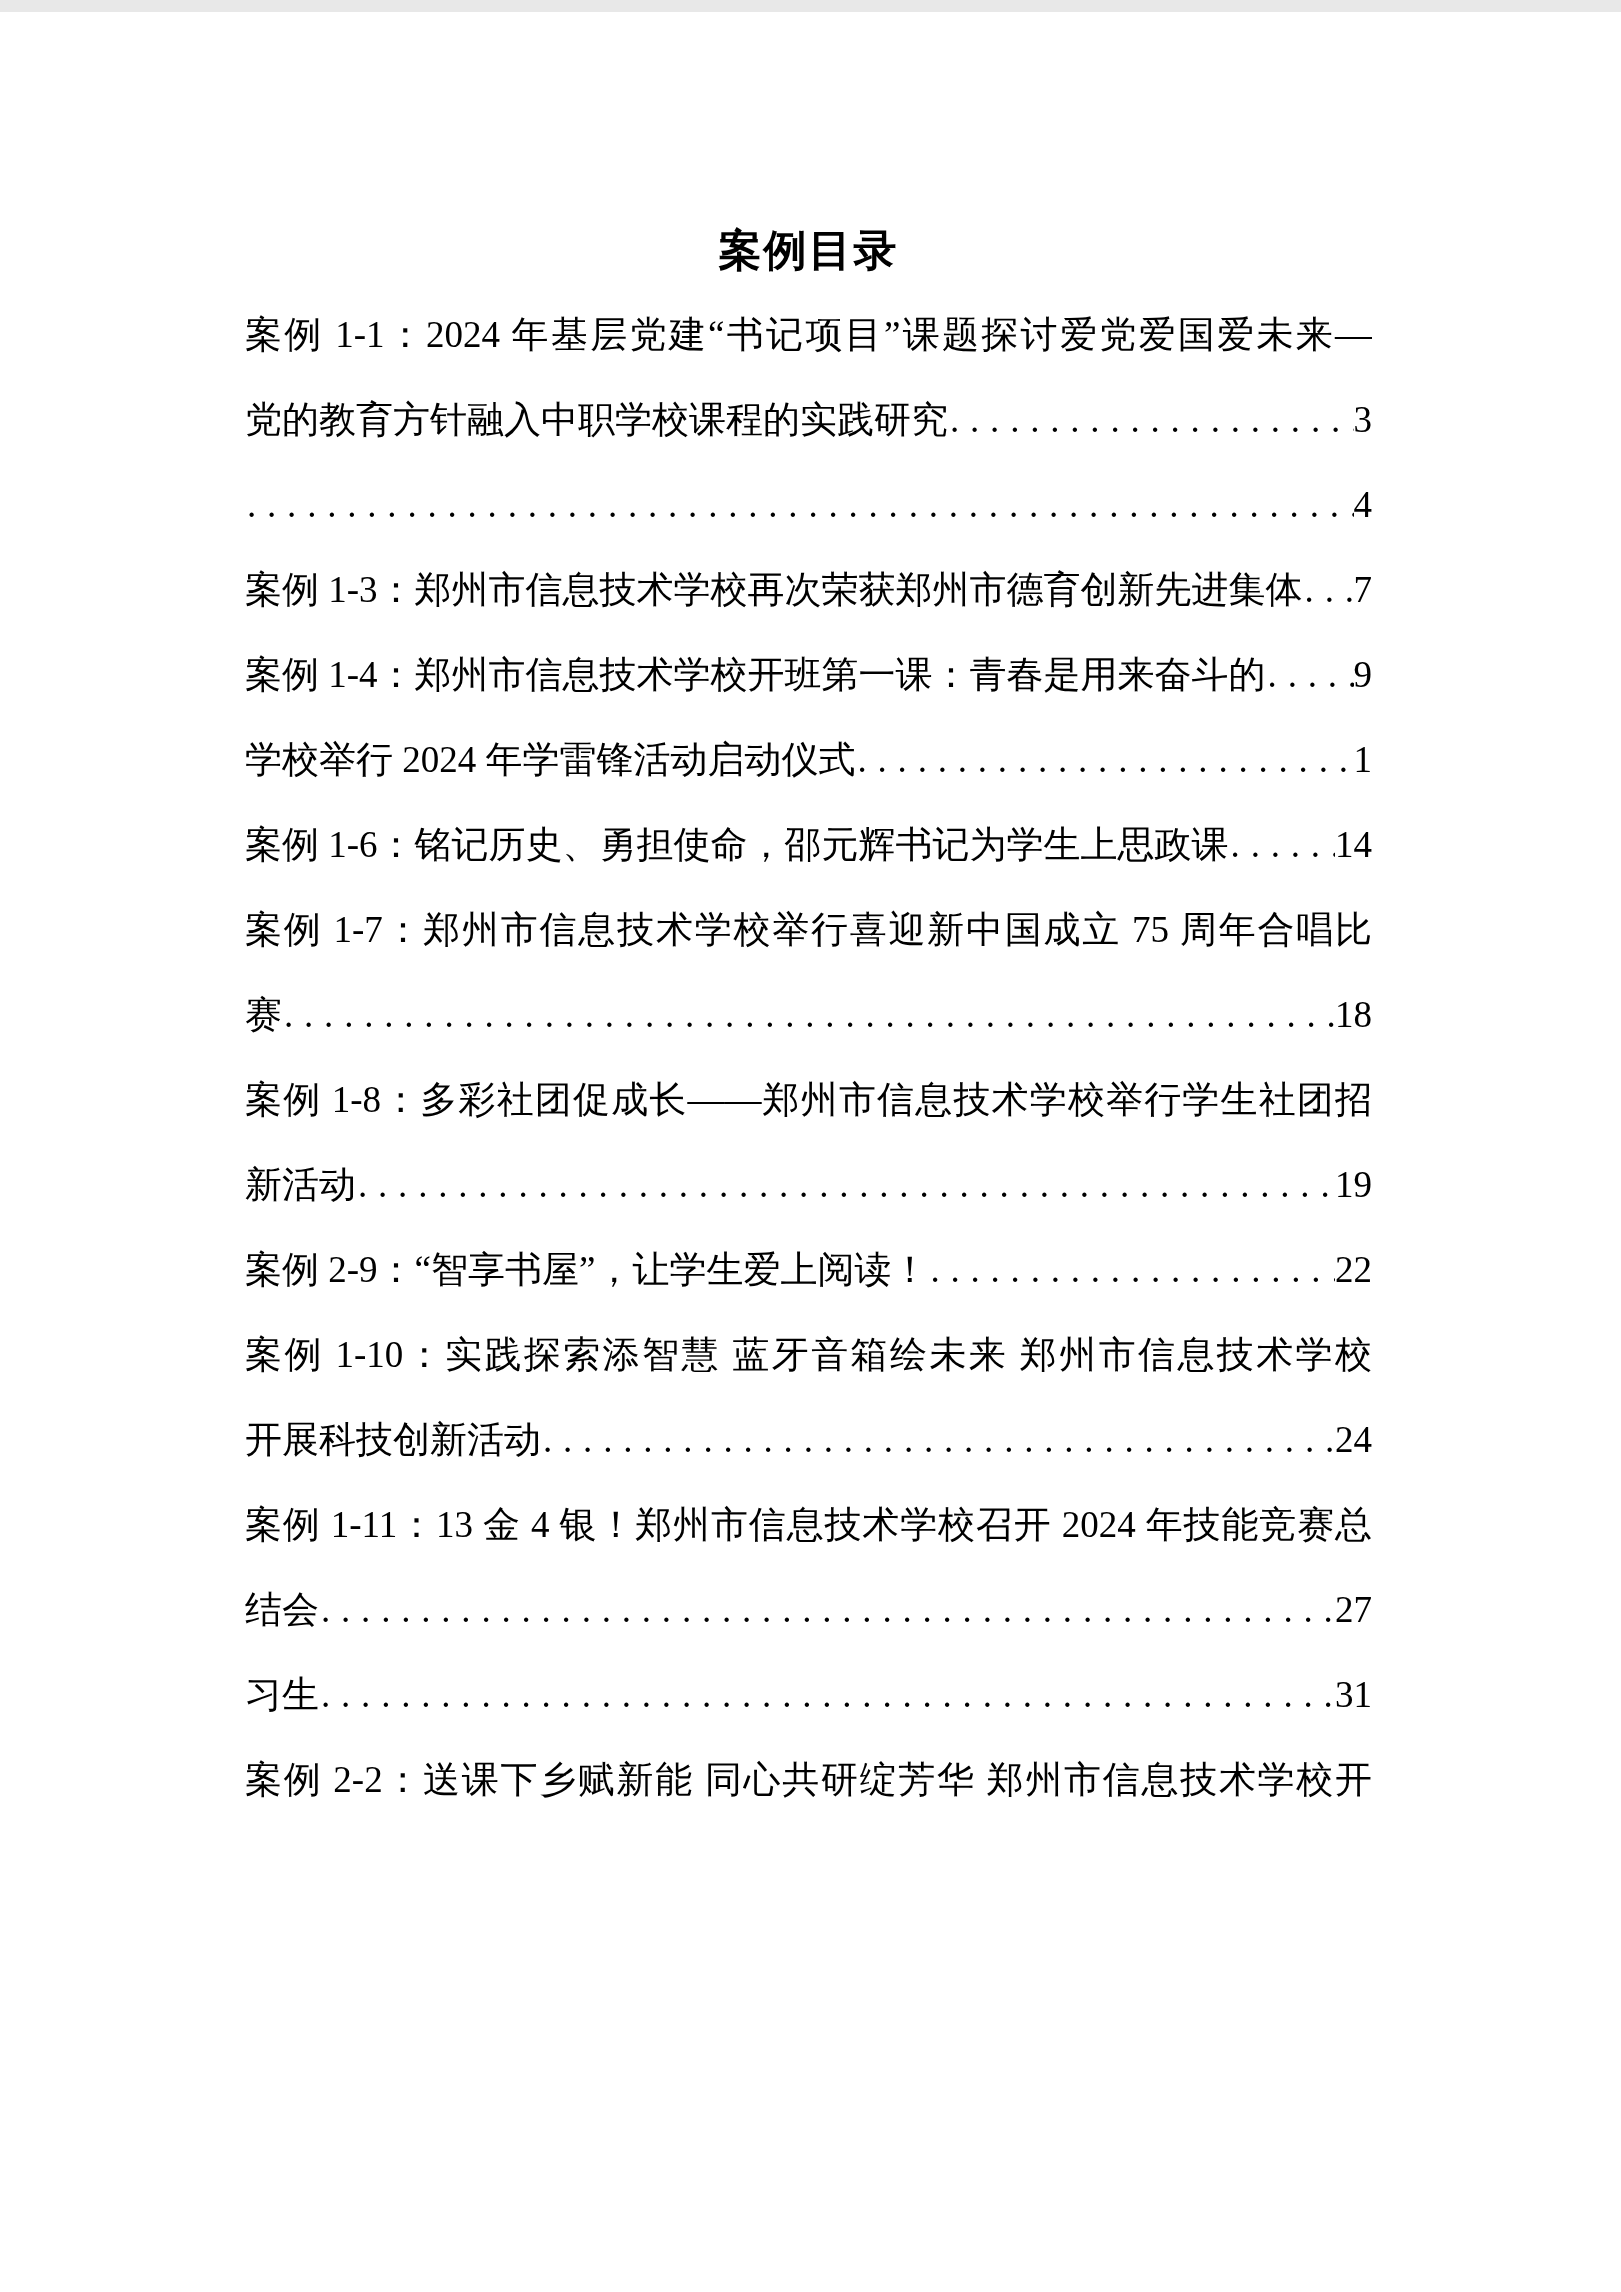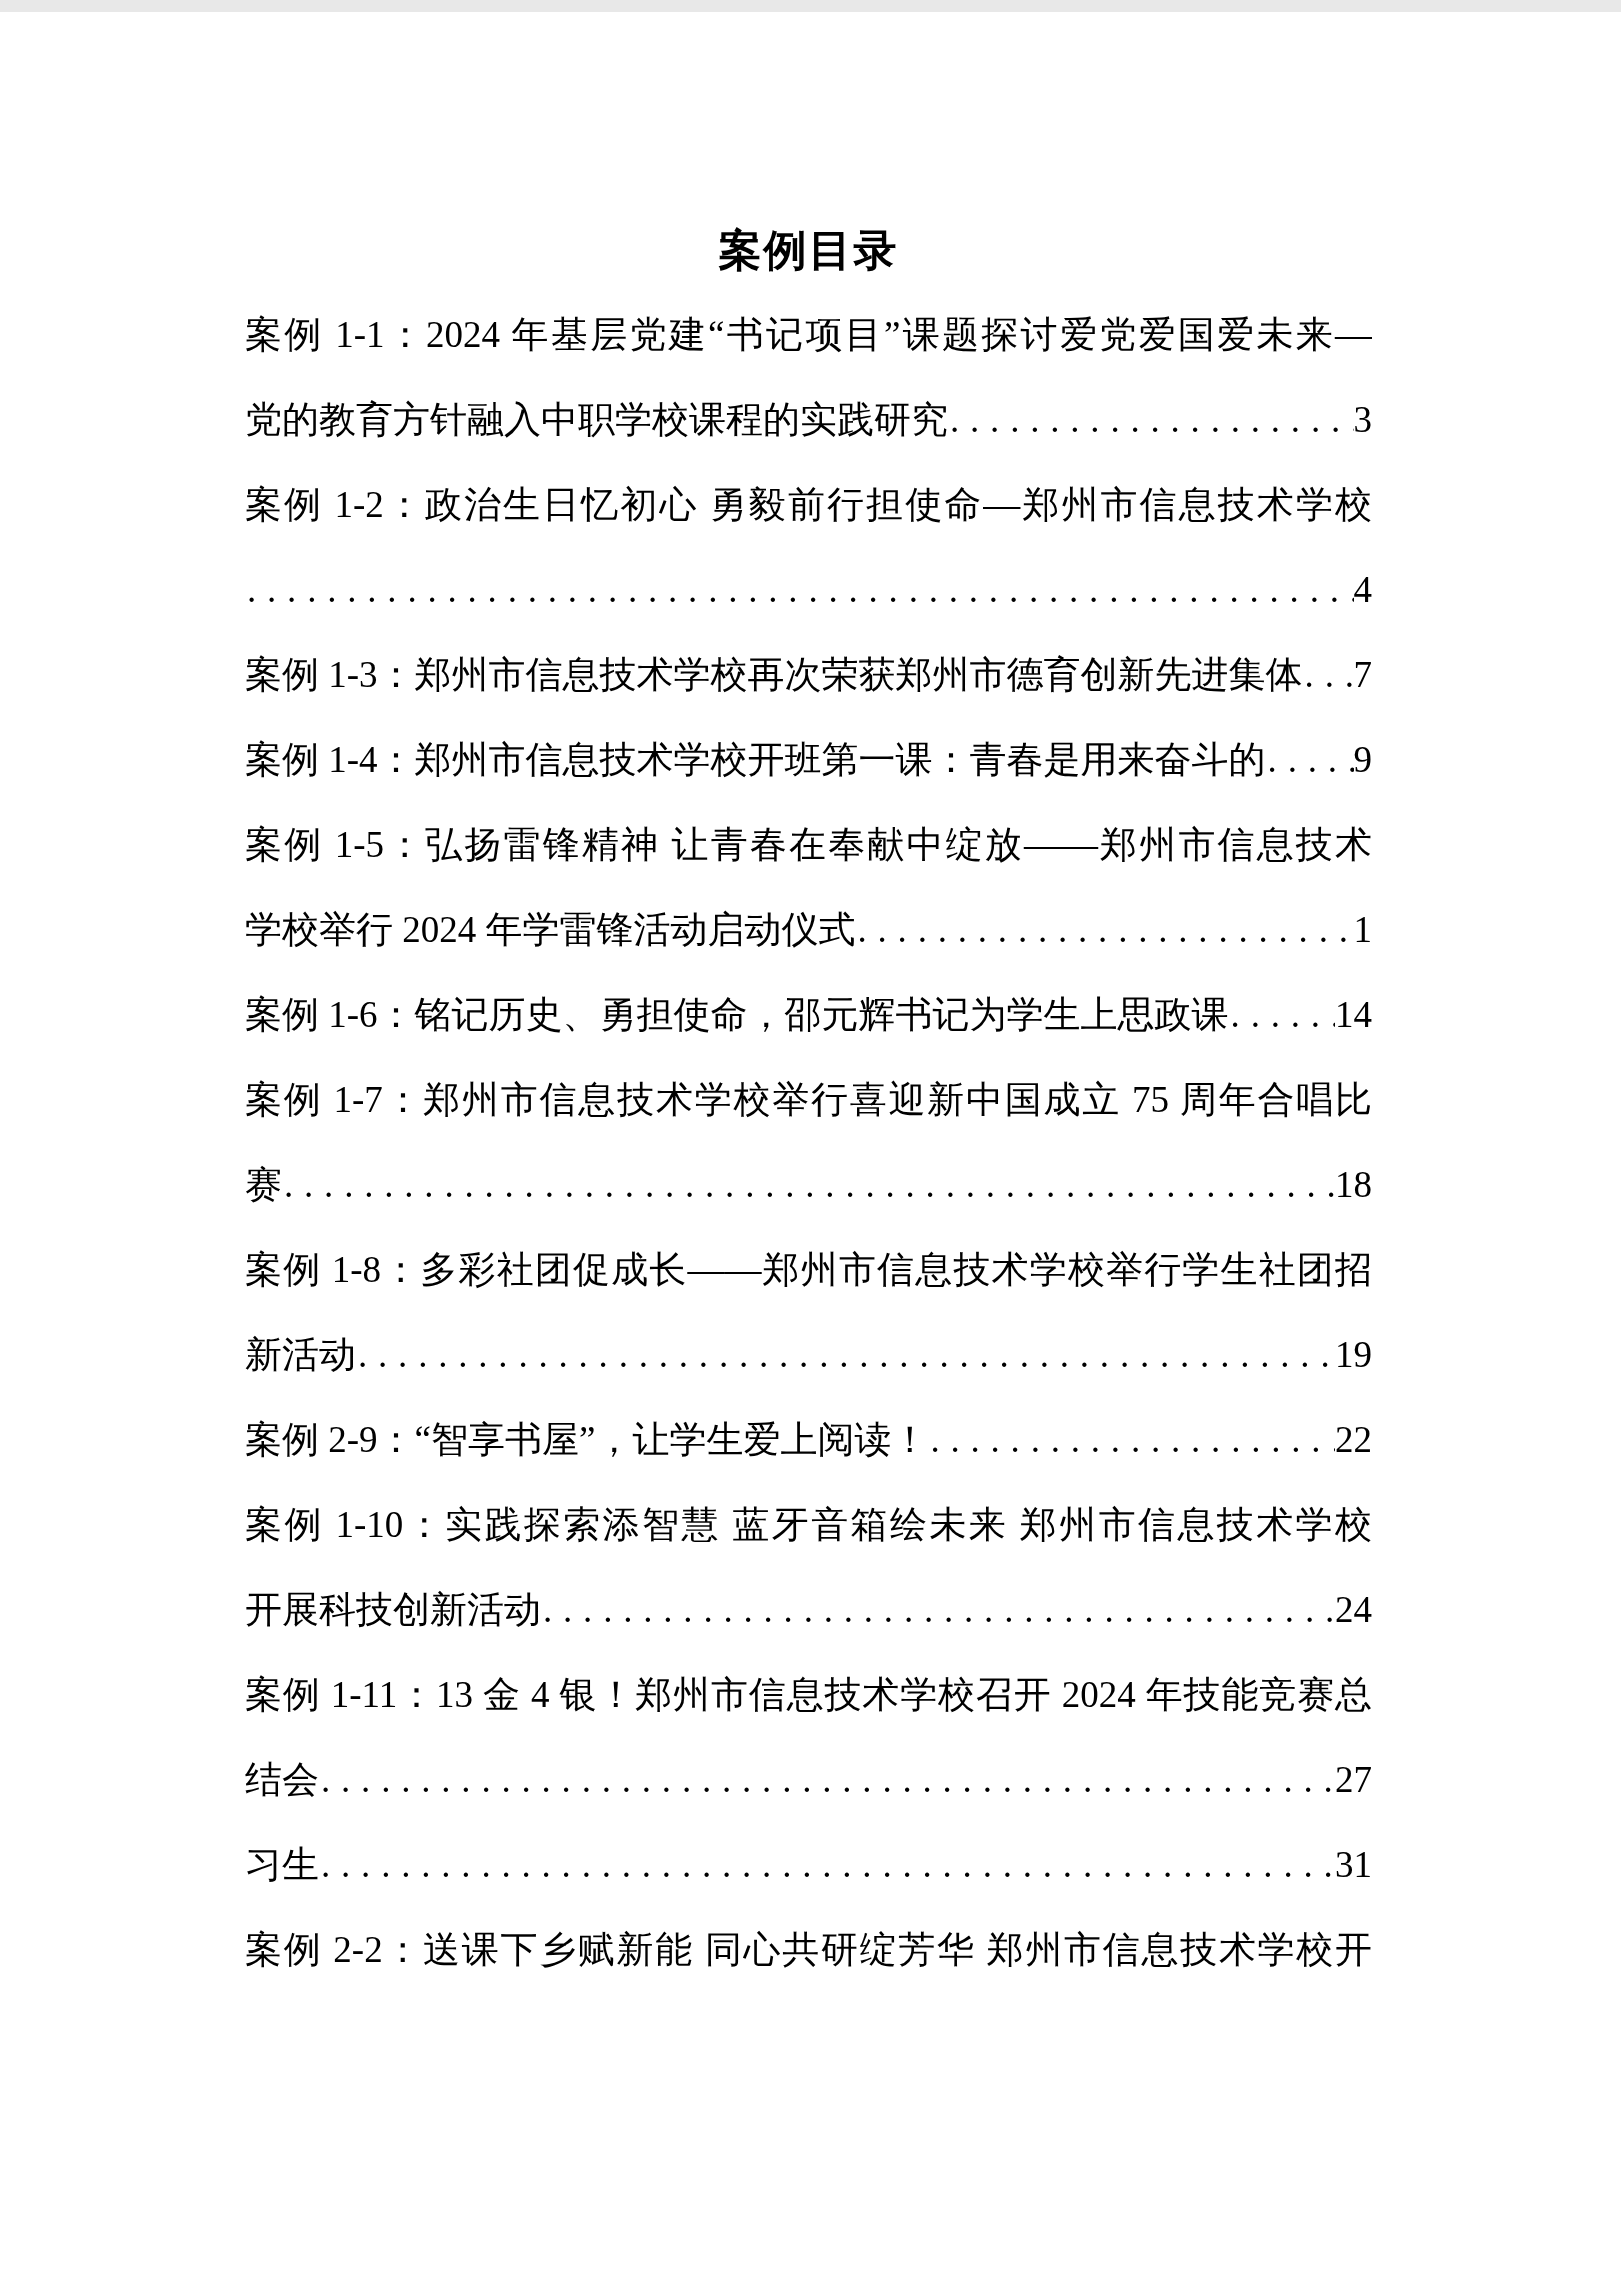--- a/index.html
+++ b/index.html
@@ -65,36 +65,34 @@
 <div class="page">
   <div class="content">
     <h1 class="title">案例目录</h1>
     <div id="toc-list">
         <div class="toc-line justify">案例 1-1：2024 年基层党建“书记项目”课题探讨爱党爱国爱未来—</div>
         <div class="toc-line leader">
           <span class="txt">党的教育方针融入中职学校课程的实践研究</span>
           <span class="dots">..........................................................................................</span>
           <span class="pg">3</span>
         </div>
-        <div class="toc-line justify">案例 1-2：政治生日忆初心 勇毅前行担使命—郑州市信息技术学校</div>
         <div class="toc-line leader">
           <span class="dots">..........................................................................................</span>
           <span class="pg">4</span>
         </div>
         <div class="toc-line leader">
           <span class="txt">案例 1-3：郑州市信息技术学校再次荣获郑州市德育创新先进集体</span>
           <span class="dots">..........................................................................................</span>
           <span class="pg">7</span>
         </div>
         <div class="toc-line leader">
           <span class="txt">案例 1-4：郑州市信息技术学校开班第一课：青春是用来奋斗的</span>
           <span class="dots">..........................................................................................</span>
           <span class="pg">9</span>
         </div>
-        <div class="toc-line justify">案例 1-5：弘扬雷锋精神 让青春在奉献中绽放——郑州市信息技术</div>
         <div class="toc-line leader">
           <span class="txt">学校举行 2024 年学雷锋活动启动仪式</span>
           <span class="dots">..........................................................................................</span>
           <span class="pg">1</span>
         </div>
         <div class="toc-line leader">
           <span class="txt">案例 1-6：铭记历史、勇担使命，邵元辉书记为学生上思政课</span>
           <span class="dots">..........................................................................................</span>
           <span class="pg">14</span>
         </div>

